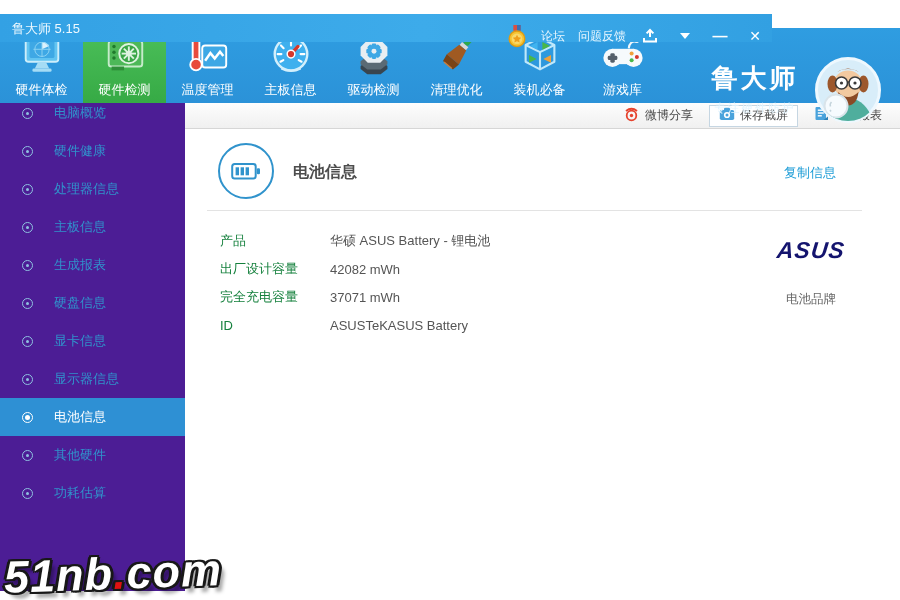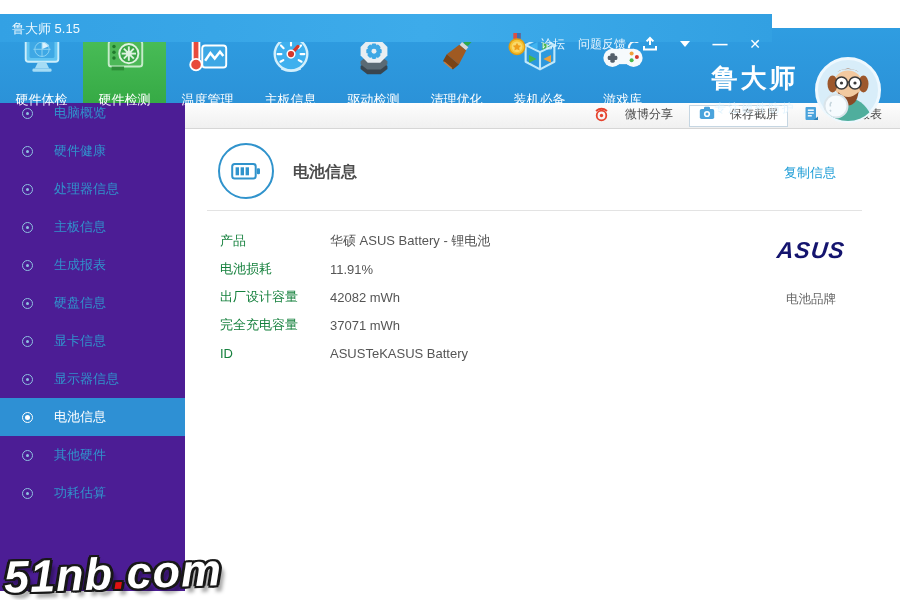--- a/index.html
+++ b/index.html
@@ -4,45 +4,45 @@
 <style>
   * { margin:0; padding:0; box-sizing:border-box; }
   html,body { width:900px; height:600px; overflow:hidden; }
   body { font-family:"Liberation Sans","DejaVu Sans",sans-serif; background:#fff; position:relative; }
   #app { position:absolute; inset:0; width:900px; height:600px; }
 
   
   .titlebar { position:absolute; left:0; top:0; width:772px; height:28px;
     background:linear-gradient(90deg,#33a1e4 0%,#3dabea 55%,#32a0e2 100%); color:#fff; z-index:6;margin-top:14px; }
   .titlebar-title { position:absolute; left:12px; top:6px; font-size:13px; color:#eef9ff; }
-  .titlebar-right { position:absolute; right:6px; top:16px; height:28px; display:flex; align-items:center; gap:13px; }
+  .titlebar-right { position:absolute; right:6px; top:8px; height:28px; display:flex; align-items:center; gap:13px; }
   .tb-link { font-size:12px; color:#e8f6fe; cursor:pointer; }
   .tb-btn { width:22px; height:22px; display:flex; align-items:center; justify-content:center; cursor:pointer; color:#fff; }
   .glyph-min { font-size:15px; font-weight:bold; line-height:10px; }
   .glyph-close { font-size:14px; font-weight:bold; }
   .caret-down { width:0; height:0; border-left:5px solid transparent; border-right:5px solid transparent; border-top:6px solid #fff; }
 
   
   .toolbar { position:absolute; left:0; top:28px; width:900px; height:75px;
     background:linear-gradient(180deg,#2f9de1,#2b92d8); z-index:5; }
   .tabs { position:absolute; left:0; top:0; display:flex; height:75px; }
   .tab { width:83px; height:75px; display:flex; flex-direction:column; align-items:center; padding-top:5px; cursor:pointer; }
   .tab.active { background:linear-gradient(180deg,#4cc05a,#36aa45); }
   .tab-icon { width:46px; height:46px; }
-  .tab-label { margin-top:12px; font-size:13px; color:#fff; white-space:nowrap; }
+  .tab-label { margin-top:2px; font-size:13px; color:#fff; white-space:nowrap; }
   .brand { position:absolute; left:700px; top:33px; width:110px; text-align:center; color:#fff; }
   .brand-name { font-size:26px; font-weight:bold; letter-spacing:3px; }
   .brand-slogan { margin-top:5px; font-size:11.5px; color:#e2f4fe; letter-spacing:2px; }
   .avatar { position:absolute; left:815px; top:29px; width:66px; height:66px; border-radius:50%; cursor:pointer; }
 
   
   .actionbar { position:absolute; left:185px; top:103px; width:715px; height:26px;
     background:linear-gradient(180deg,#fdfdfd,#f0f0f0); border-bottom:1px solid #d6d6d6;
     display:flex; justify-content:flex-end; align-items:center; gap:16px; padding-right:18px; z-index:4; }
-  .action-item { display:flex; align-items:flex-start; gap:15px; font-size:12px; color:#4a4a4a; cursor:pointer; height:20px; }
+  .action-item { display:flex; align-items:center; gap:5px; font-size:12px; color:#4a4a4a; cursor:pointer; height:20px;font-family:Liberation Mono, monospace; }
   .action-item.boxed { border:1px solid #c6d6e2; background:#fff; padding:0 9px; height:22px; }
 
   
   .sidebar { position:absolute; left:0; top:94px; width:185px; height:497px; background:#4c1d95; z-index:2; }
   .side-item { height:38px; display:flex; align-items:center; cursor:pointer; }
   .bullet { width:11px; height:11px; border:1px solid #8fc2e0; border-radius:50%; margin-left:22px; position:relative; flex:none; }
   .bullet::after { content:""; position:absolute; left:3px; top:3px; width:3px; height:3px; border-radius:50%; background:#8fc2e0; }
   .side-label { margin-left:21px; font-size:13px; color:#3093cc; white-space:nowrap; }
   .side-item.active { background:#2e90d4; }
   .side-item.active .side-label { color:#fff; }
@@ -374,24 +374,20 @@
     <div class="page-title">电池信息</div>
     <div class="copy-link">复制信息</div>
     <div class="divider"></div>
 
     <div class="info-rows">
       <div class="info-row">
         <span class="info-label">产品</span>
         <span class="info-value">华硕 ASUS Battery -  锂电池</span>
       </div>
       <div class="info-row">
-        <span class="info-label">电池损耗</span>
-        <span class="info-value">11.91%</span>
-      </div>
-      <div class="info-row">
         <span class="info-label">出厂设计容量</span>
         <span class="info-value">42082 mWh</span>
       </div>
       <div class="info-row">
         <span class="info-label">完全充电容量</span>
         <span class="info-value">37071 mWh</span>
       </div>
       <div class="info-row">
         <span class="info-label">ID</span>
         <span class="info-value">ASUSTeKASUS Battery</span>

